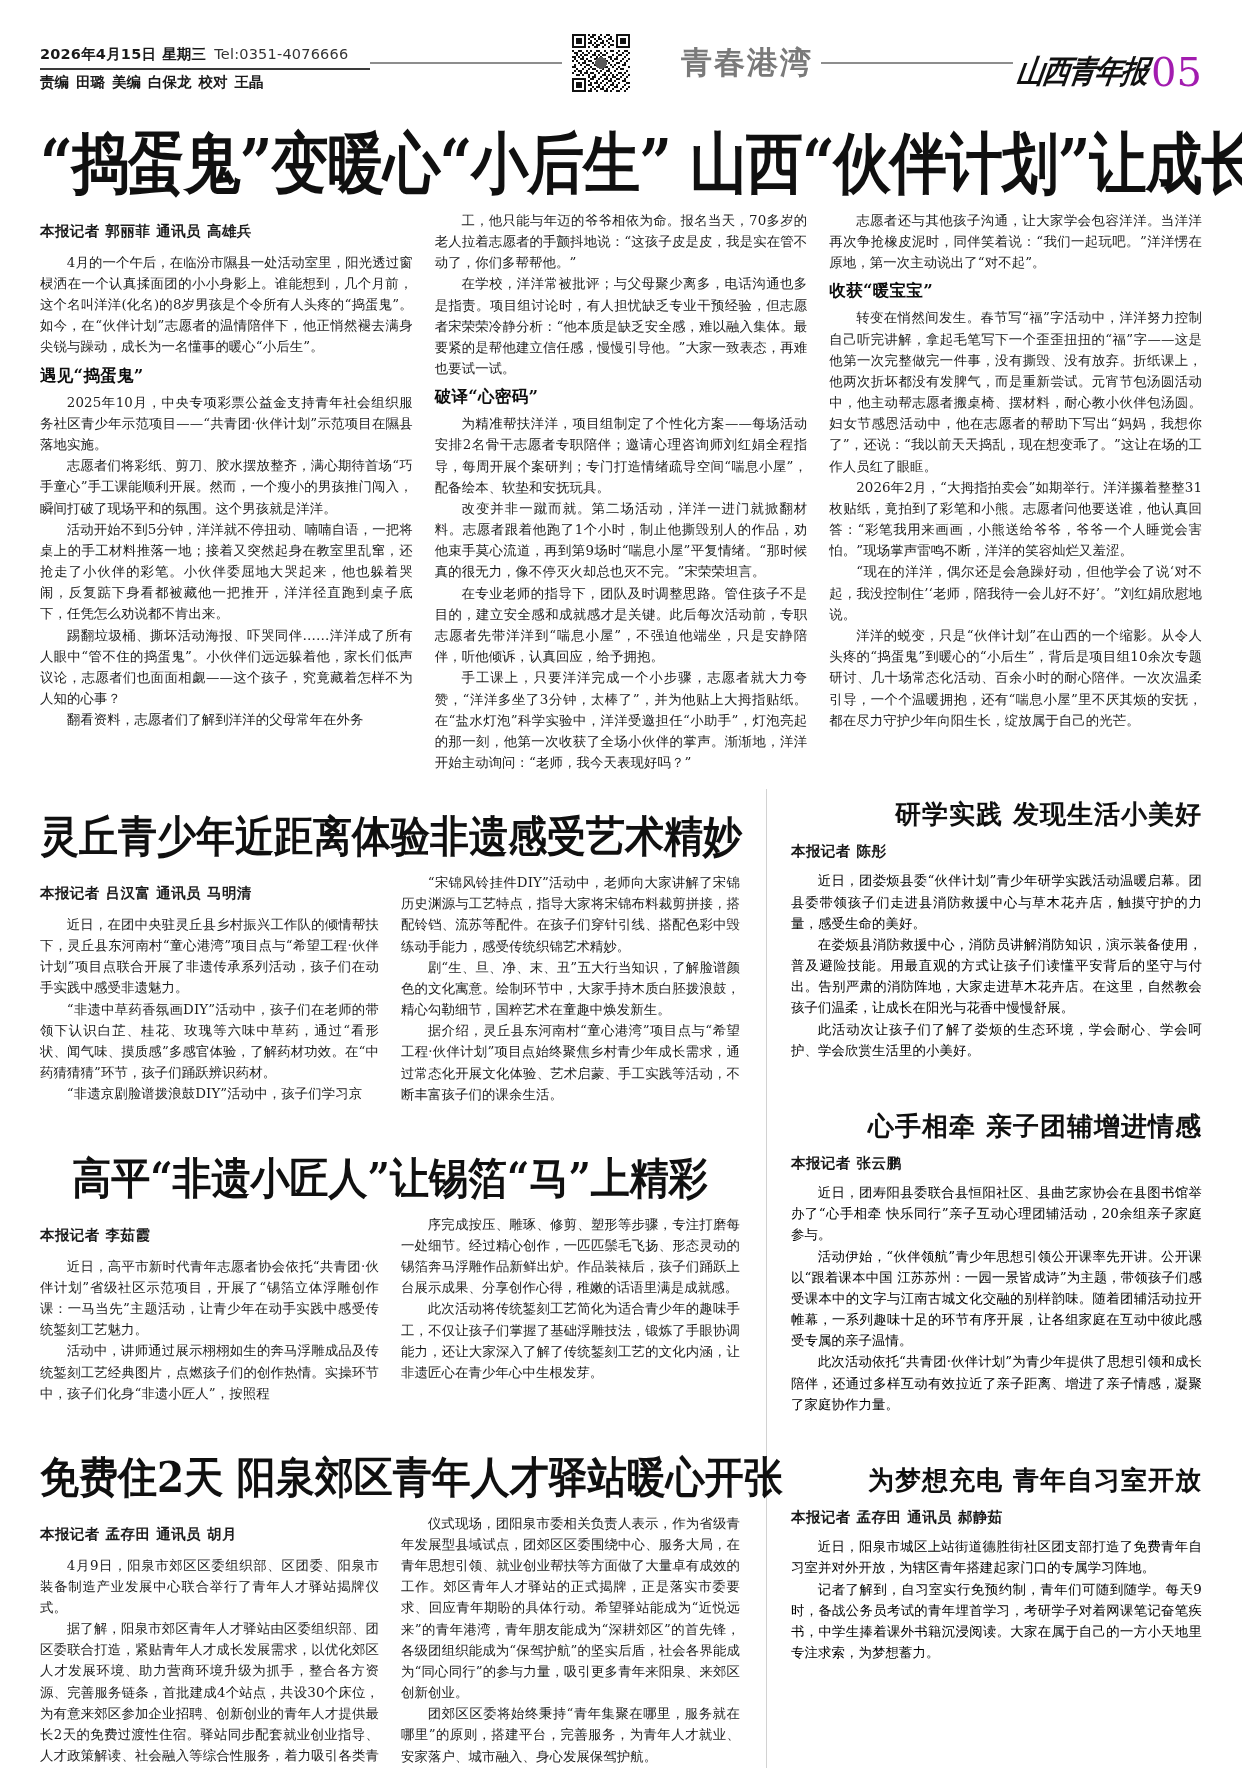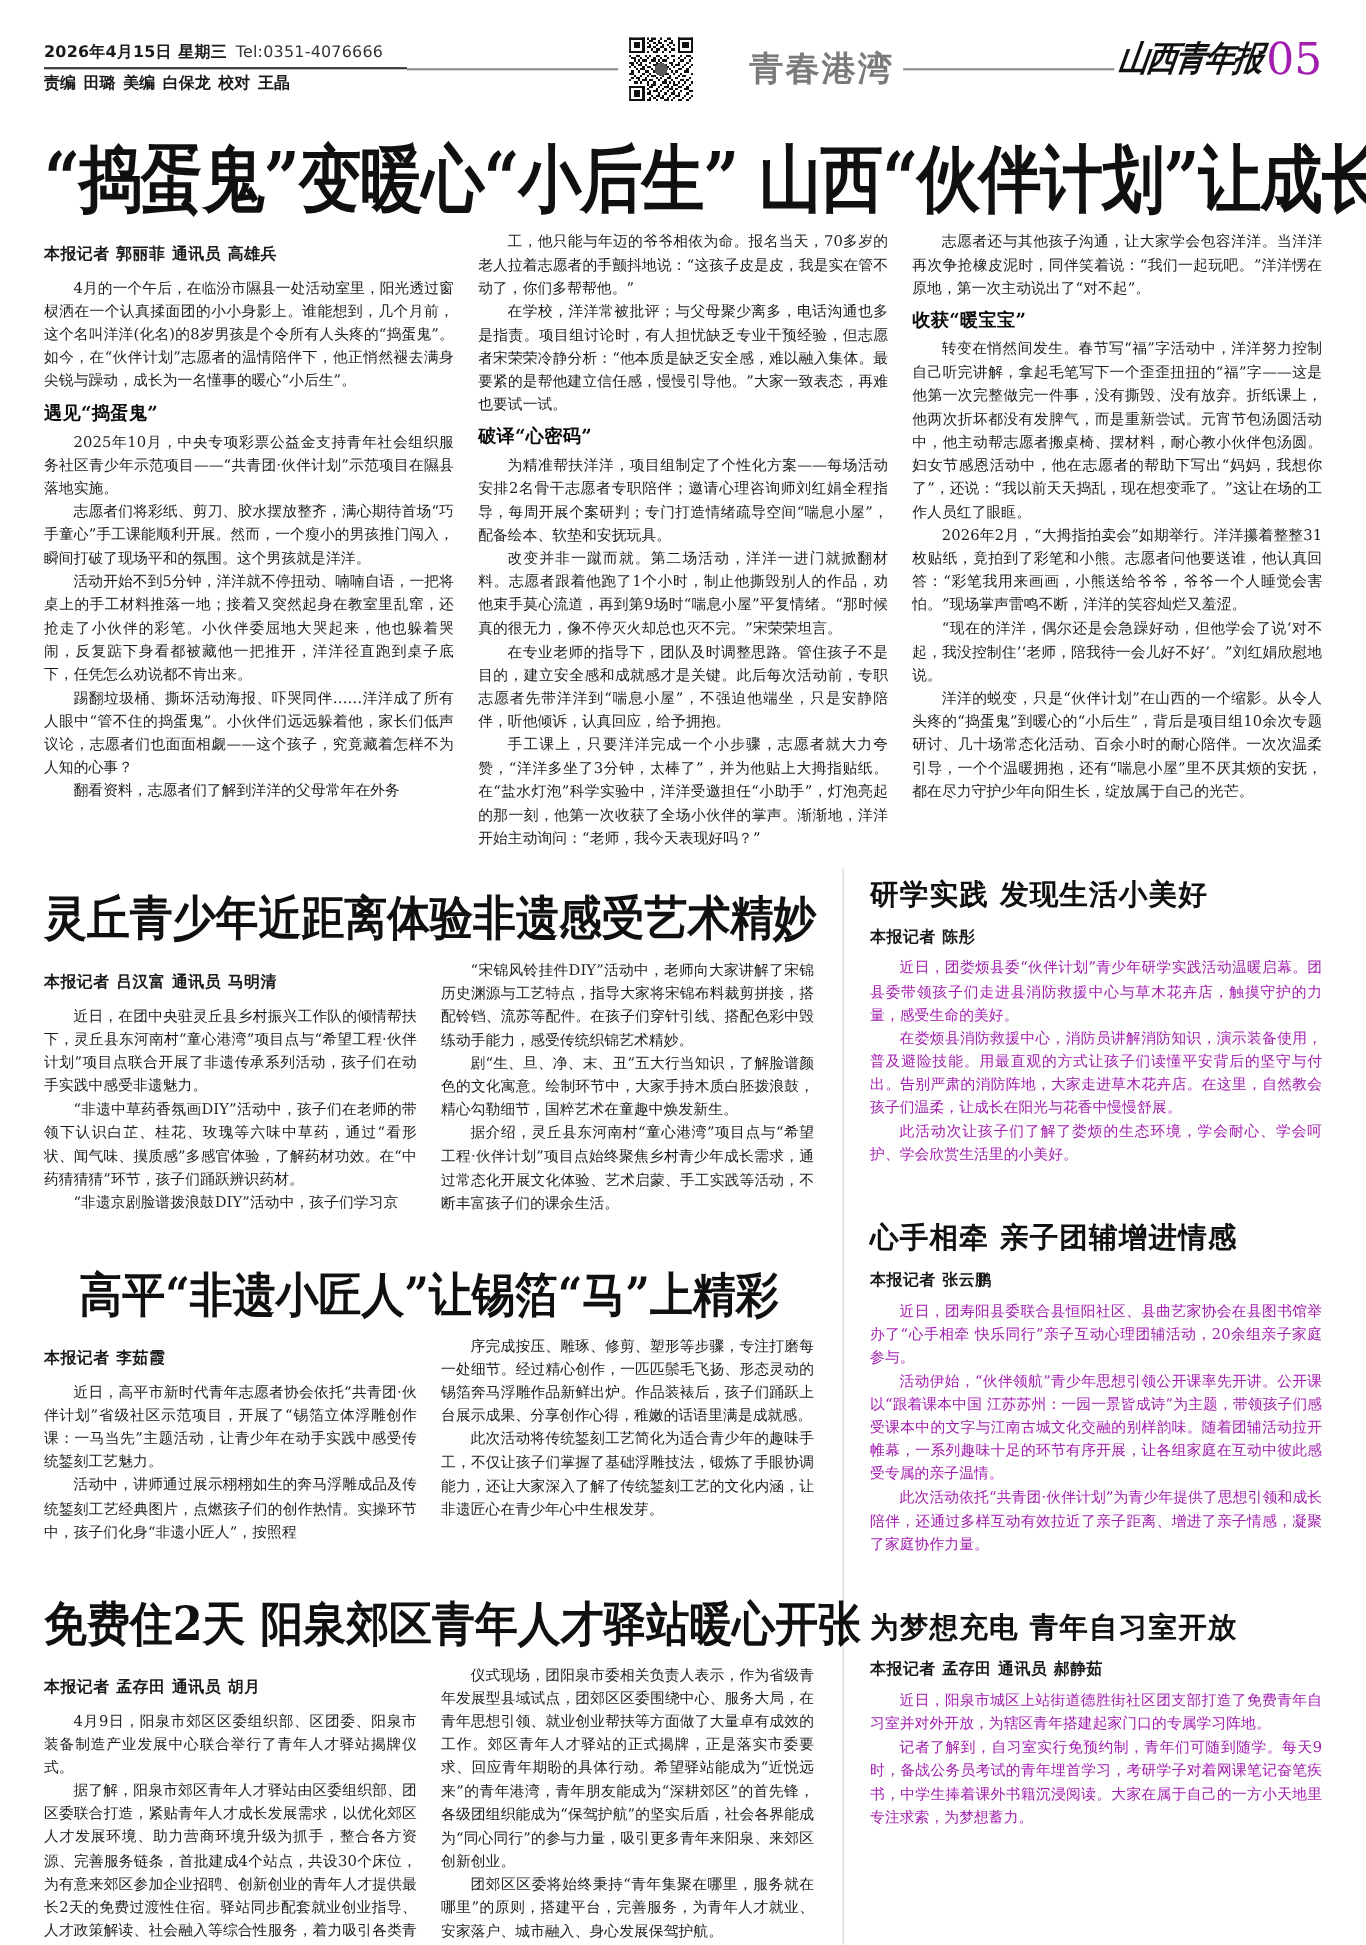--- a/index.html
+++ b/index.html
@@ -21,21 +21,21 @@
     position: relative;
     box-sizing: border-box;
     padding: 0 40px;
   }
 
   
   .masthead {
     position: relative;
     height: 92px;
     display: flex;
-    align-items: flex-start;
+    align-items: flex-end;
     padding-top: 38px;
     box-sizing: border-box;
   }
   .mast-left {
     width: 330px;
     flex: 0 0 330px;
   }
   .mast-date-row {
     font-size: 14.5px;
     letter-spacing: 0.2px;
@@ -186,40 +186,40 @@
     transform: scaleY(1.1);
     transform-origin: center top;
     margin: 22px 0 16px 0;
     color: #101010;
     white-space: nowrap;
   }
   .headline-side {
     font-family: "DejaVu Sans", "Liberation Sans", sans-serif;
     font-size: 26px;
     font-weight: 700;
-    text-align: left;
+    text-align: right;
     letter-spacing: 1px;
     line-height: 1.2;
     margin: 10px 0 12px 0;
     color: #101010;
     white-space: nowrap;
   }
   .two-col {
     display: flex;
     gap: 22px;
   }
   .two-col .col { flex: 1 1 0; }
 
   .side-body {
     font-family: "DejaVu Serif", "Liberation Serif", serif;
     font-size: 13.4px;
     line-height: 1.58;
     text-align: justify;
     letter-spacing: 0.1px;
-    color: #a21caf;
+    color: #000000;
   }
   .side-body p { margin: 0; text-indent: 2em; }
 
   .block-gap { height: 26px; }
   .block-gap-lg { height: 40px; }
 </style>
 </head>
 <body>
 
 <div class="page">

